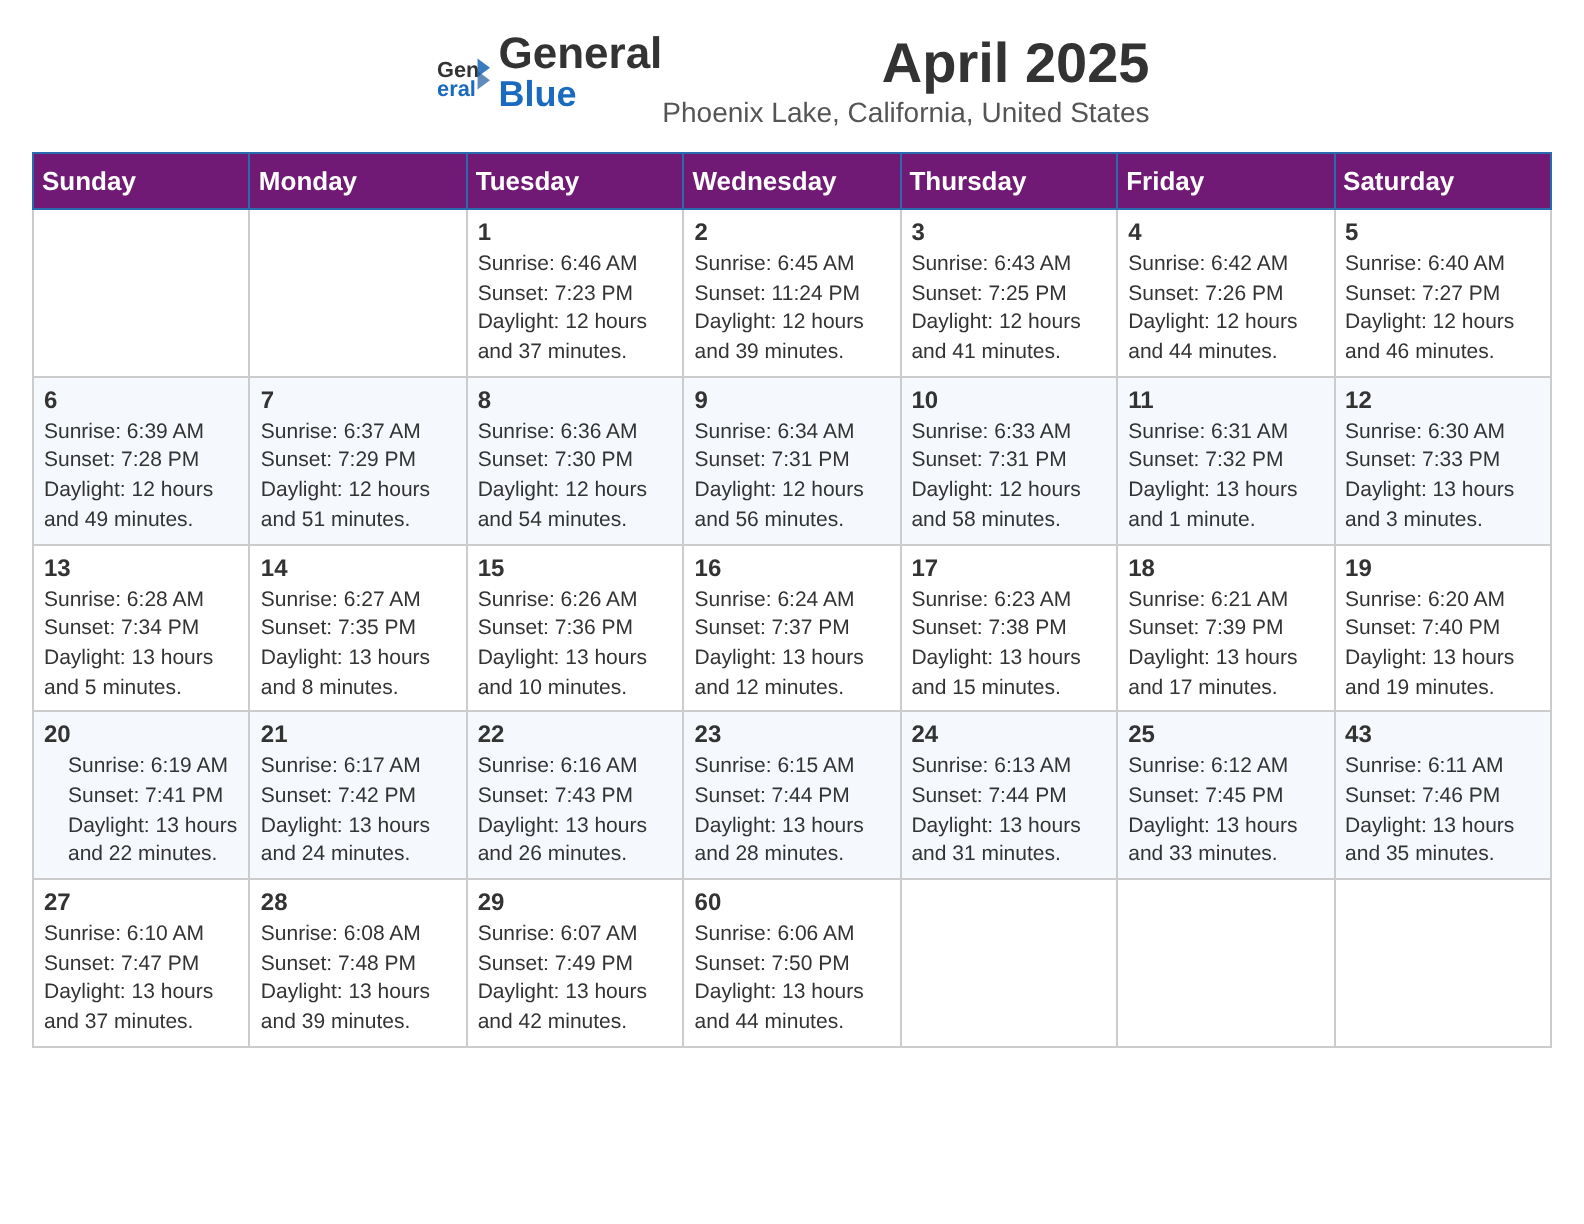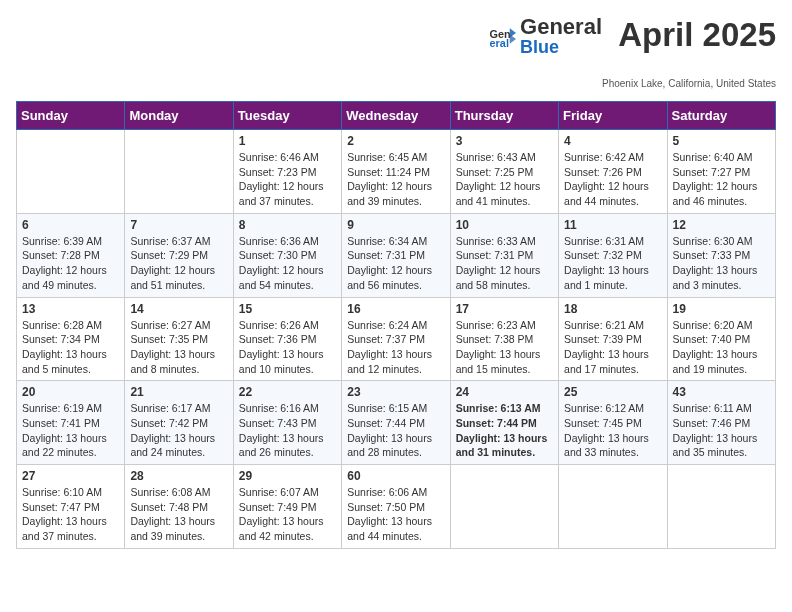--- a/index.html
+++ b/index.html
@@ -5,21 +5,21 @@
     * { box-sizing: border-box; margin: 0; padding: 0; }
     body {
       font-family: Arial, Helvetica, sans-serif;
       background: #fff;
       width: 792px;
       min-height: 612px;
       padding: 16px;
     }
     .header-area {
       display: flex;
-      justify-content: flex-end;
+      justify-content: center;
       align-items: flex-start;
       margin-bottom: 12px;
     }
     .logo {
       display: flex;
       align-items: center;
       gap: 4px;
     }
     .logo-text-general {
       font-size: 22px;
@@ -32,28 +32,27 @@
       color: #1a6abf;
     }
     .logo-icon {
       width: 28px;
       height: 28px;
     }
     .title-area {
       text-align: right;
     }
     .calendar-title {
-      font-size: 33px;
+      font-size: 28px;
       font-weight: bold;
       color: #333;
     }
     .calendar-subtitle {
-      font-size: 10px;
+      font-size: 14px;
       color: #555;
-      margin-top: 24px;
     }
     .calendar-table {
       width: 100%;
       border-collapse: collapse;
       border: 1px solid #ccc;
     }
     .calendar-table th {
       background-color: #701a75;
       color: #fff;
       font-size: 13px;
@@ -246,21 +245,21 @@
         <td>
           <span class="day-number">19</span>
           <div class="day-info" style="white-space: pre-line;">Sunrise: 6:20 AM
 Sunset: 7:40 PM
 Daylight: 13 hours and 19 minutes.</div>
         </td>
       </tr>
       <tr>
         <td>
           <span class="day-number">20</span>
-          <div class="day-info" style="white-space: pre-line;">Sunrise: 6:19 AM
+          <div class="day-info" style="white-space: pre-line; margin-left: 12px;">Sunrise: 6:19 AM
 Sunset: 7:41 PM
 Daylight: 13 hours and 22 minutes.</div>
         </td>
         <td>
           <span class="day-number">21</span>
           <div class="day-info" style="white-space: pre-line;">Sunrise: 6:17 AM
 Sunset: 7:42 PM
 Daylight: 13 hours and 24 minutes.</div>
         </td>
         <td>
@@ -270,21 +269,21 @@
 Daylight: 13 hours and 26 minutes.</div>
         </td>
         <td>
           <span class="day-number">23</span>
           <div class="day-info" style="white-space: pre-line;">Sunrise: 6:15 AM
 Sunset: 7:44 PM
 Daylight: 13 hours and 28 minutes.</div>
         </td>
         <td>
           <span class="day-number">24</span>
-          <div class="day-info" style="white-space: pre-line; font-weight: bold;">Sunrise: 6:13 AM
+          <div class="day-info" style="white-space: pre-line;">Sunrise: 6:13 AM
 Sunset: 7:44 PM
 Daylight: 13 hours and 31 minutes.</div>
         </td>
         <td>
           <span class="day-number">25</span>
           <div class="day-info" style="white-space: pre-line;">Sunrise: 6:12 AM
 Sunset: 7:45 PM
 Daylight: 13 hours and 33 minutes.</div>
         </td>
         <td>

